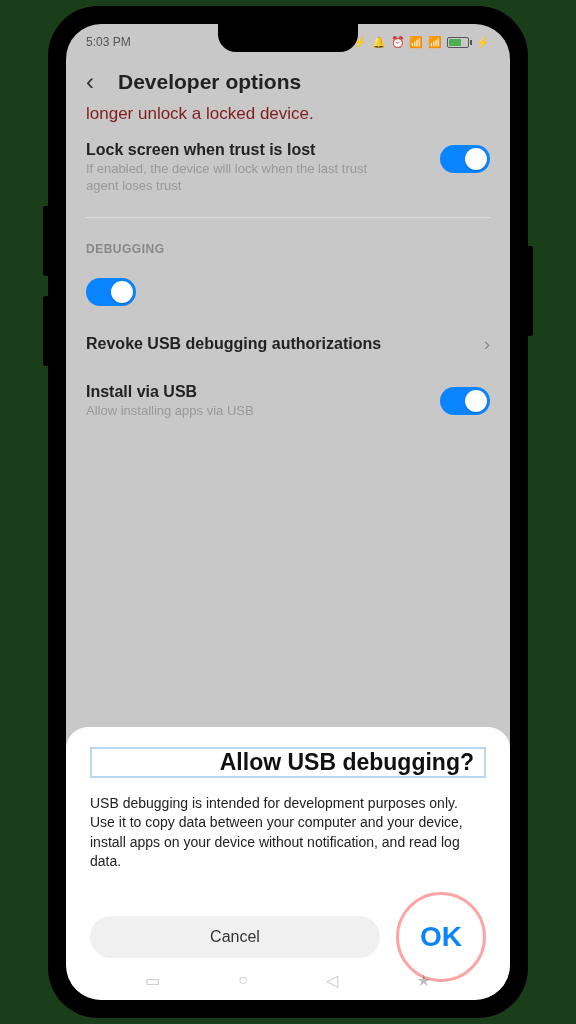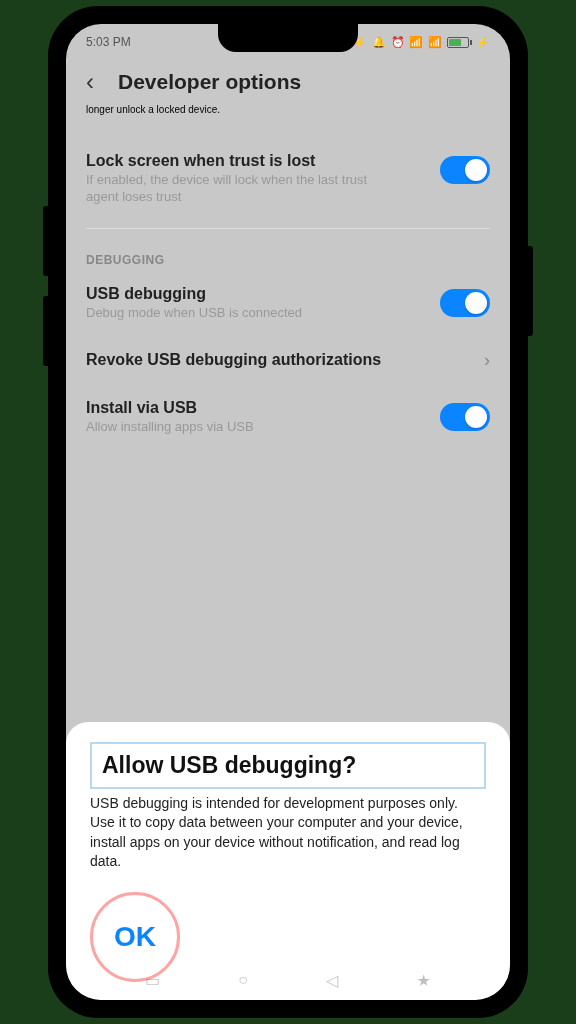--- a/index.html
+++ b/index.html
@@ -15,34 +15,34 @@
     .status-right { display: flex; gap: 4px; align-items: center; font-size: 11px; }
     .status-icons { letter-spacing: 1px; }
     .battery { display: inline-flex; align-items: center; }
     .battery-shell { width: 22px; height: 11px; border: 1px solid #555; border-radius: 2px; position: relative; display: inline-block; }
     .battery-fill { position: absolute; left: 1px; top: 1px; bottom: 1px; width: 60%; background: #4caf50; border-radius: 1px; }
     .battery-tip { width: 2px; height: 5px; background: #555; margin-left: 1px; }
     .header { display: flex; align-items: center; padding: 12px 20px 8px; gap: 24px; }
     .back-arrow { font-size: 24px; color: #333; font-weight: 300; }
     .header-title { font-size: 21px; font-weight: 700; color: #222; }
     .content { padding: 0 20px; }
-    .partial-text { font-size: 10px; color: #000000; margin-bottom: 25px; }
+    .partial-text { font-size: 17px; color: #7f1d1d; margin-bottom: 5px; }
     .setting-row { display: flex; justify-content: space-between; align-items: flex-start; padding: 12px 0; gap: 36px; }
     .setting-text { flex: 1; padding-right: 10px; }
     .setting-title { font-size: 16px; font-weight: 600; color: #222; margin-bottom: 2px; }
     .setting-desc { font-size: 13px; color: #999; line-height: 1.3; }
     .toggle { width: 50px; height: 28px; background: #0a84ff; border-radius: 14px; position: relative; flex-shrink: 0; margin-top: 4px; }
     .toggle-knob { position: absolute; width: 22px; height: 22px; background: #fff; border-radius: 50%; top: 3px; right: 3px; box-shadow: 0 1px 2px rgba(0,0,0,0.2); }
     .divider { height: 1px; background: #ddd; margin: 10px 0; }
     .section-label { font-size: 12px; font-weight: 600; color: #888; letter-spacing: 0.5px; padding: 14px 0 6px; }
     .nav-row { display: flex; justify-content: space-between; align-items: center; padding: 16px 0; }
     .nav-title { font-size: 16px; font-weight: 600; color: #222; }
     .chevron { font-size: 18px; color: #888; }
     .dialog-overlay { position: absolute; bottom: 0; left: 0; right: 0; background: #fff; border-radius: 22px 22px 35px 35px; padding: 20px 24px 18px; }
-    .dialog-title-box { border: 2px solid #b8d8f0; padding: 8px 10px; margin-bottom: 5px; }
+    .dialog-title-box { border: 2px solid #b8d8f0; padding: 0 10px; margin-bottom: 16px; text-align: right; }
     .dialog-title { font-size: 23px; font-weight: 700; color: #111; }
     .dialog-body { font-size: 14px; color: #222; line-height: 1.4; margin-bottom: 20px; }
     .dialog-buttons { display: flex; gap: 16px; align-items: center; justify-content: space-between; }
     .btn-cancel { flex: 1; background: #f0f0f0; border-radius: 22px; padding: 12px 0; text-align: center; font-size: 16px; font-weight: 500; color: #333; }
     .btn-ok-wrap { width: 90px; height: 90px; border: 3px solid #fca5a5; border-radius: 50%; display: flex; align-items: center; justify-content: center; }
     .btn-ok { font-size: 28px; font-weight: 600; color: #0a84ff; }
     .nav-bar { position: absolute; bottom: 4px; left: 0; right: 0; display: flex; justify-content: space-around; padding: 6px 40px; }
   </style>
 </head>
 <body>
@@ -84,24 +84,20 @@
         <div class="toggle">
           <div class="toggle-knob"></div>
         </div>
       </div>
 
       <div class="divider"></div>
 
       <div class="section-label">DEBUGGING</div>
 
       <div class="setting-row">
-        <div class="setting-text">
-          <div class="setting-title">USB debugging</div>
-          <div class="setting-desc">Debug mode when USB is connected</div>
-        </div>
         <div class="toggle">
           <div class="toggle-knob"></div>
         </div>
       </div>
 
       <div class="nav-row">
         <span class="nav-title">Revoke USB debugging authorizations</span>
         <span class="chevron">›</span>
       </div>
 
@@ -115,20 +111,21 @@
         </div>
       </div>
     </div>
 
     <div class="dialog-overlay">
       <div class="dialog-title-box">
         <div class="dialog-title">Allow USB debugging?</div>
       </div>
       <div class="dialog-body">USB debugging is intended for development purposes only. Use it to copy data between your computer and your device, install apps on your device without notification, and read log data.</div>
       <div class="dialog-buttons">
+        <div class="btn-cancel">Cancel</div>
         <div class="btn-ok-wrap">
           <div class="btn-ok">OK</div>
         </div>
       </div>
       <div class="nav-bar">
         <span style="opacity:0.25">▭</span>
         <span style="opacity:0.25">○</span>
         <span style="opacity:0.25">◁</span>
         <span style="opacity:0.25">★</span>
       </div>

